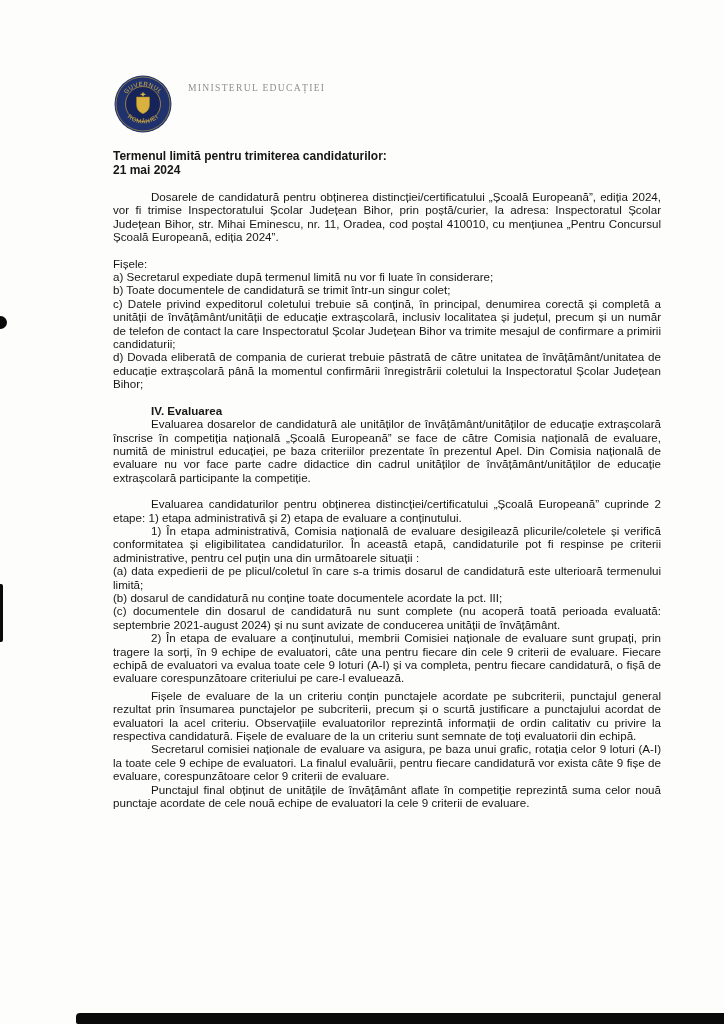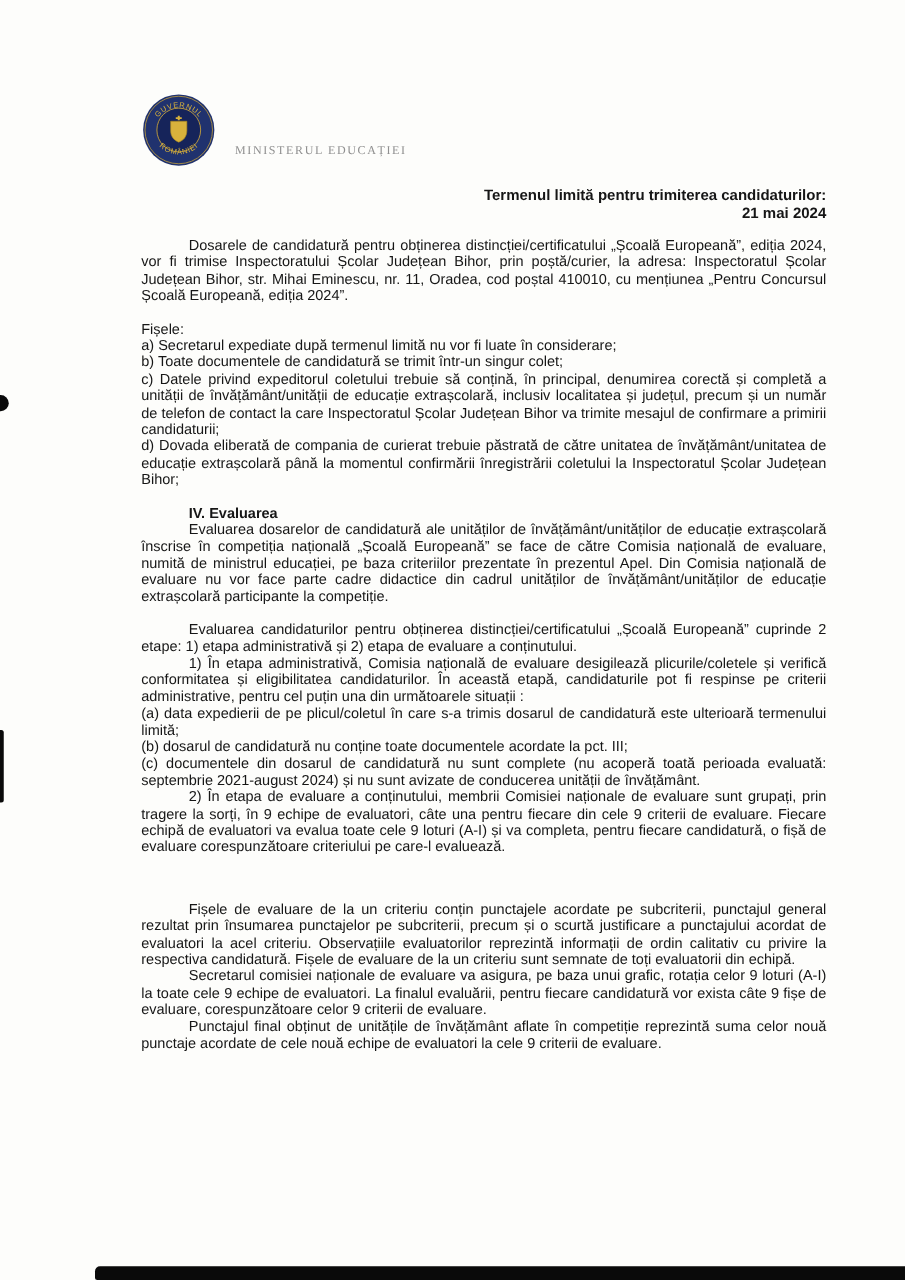--- a/index.html
+++ b/index.html
@@ -15,47 +15,47 @@
     background: #fdfdfb;
     color: #1b1b1b;
     overflow: hidden;
   }
   
   .logo {
     position: absolute; left: 113px; top: 74px;
     width: 60px; height: 60px;
   }
   .ministry {
-    position: absolute; left: 188px; top: 115px;
+    position: absolute; left: 188px; top: 82px;
     font-family: "Liberation Serif", "DejaVu Serif", serif;
     font-size: 9.6px; letter-spacing: 1.3px;
     color: #8f8f8f;
   }
   .directorate {
     position: absolute; right: 62px; top: 104px;
     font-size: 10.2px; letter-spacing: 0.2px;
     color: #121212;
   }
   
   .content {
     position: absolute; left: 113px; top: 149px;
     width: 548px;
     font-size: 11.6px; line-height: 13.4px;
     text-align: justify;
     color: #161616;
   }
   .title {
-    text-align: right; font-weight: bold;
+    text-align: left; font-weight: bold;
     font-size: 12px; line-height: 14px;
     margin: 0 0 13px 0;
   }
   p { margin: 0; }
   .indent { text-indent: 38px; }
   .gap { margin-top: 13px; }
-  .gap-lg { margin-top: 36px; }
+  .gap-lg { margin-top: 4px; }
   .bold { font-weight: normal; }
   .heading { font-weight: bold; }
   
   .artifact { position: absolute; background: #0a0a0a; }
   .artifact-bottom { left: 76px; right: 0; bottom: 0; height: 11px; border-radius: 4px 0 0 2px; }
   .artifact-left1 { left: 0; top: 316px; width: 7px; height: 13px; border-radius: 0 7px 7px 0; }
   .artifact-left2 { left: 0; top: 584px; width: 3px; height: 58px; border-radius: 0 2px 2px 0; }
 </style>
 </head>
 <body>

